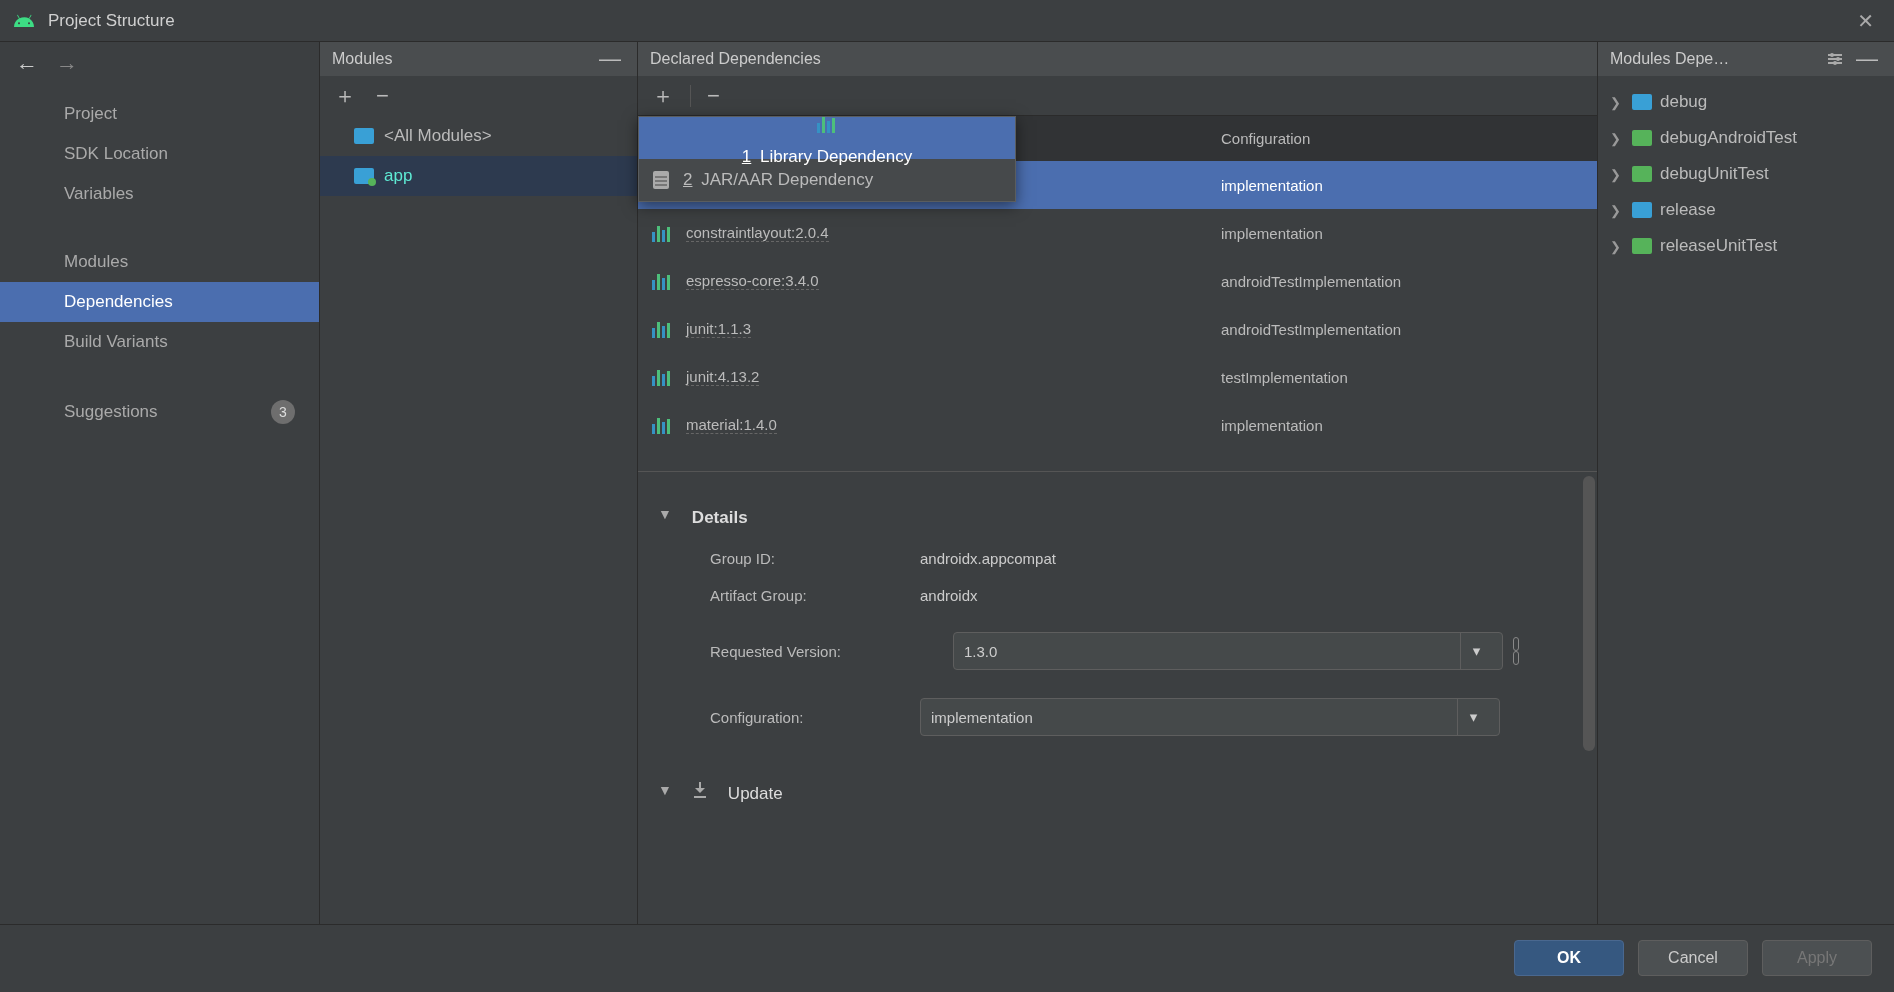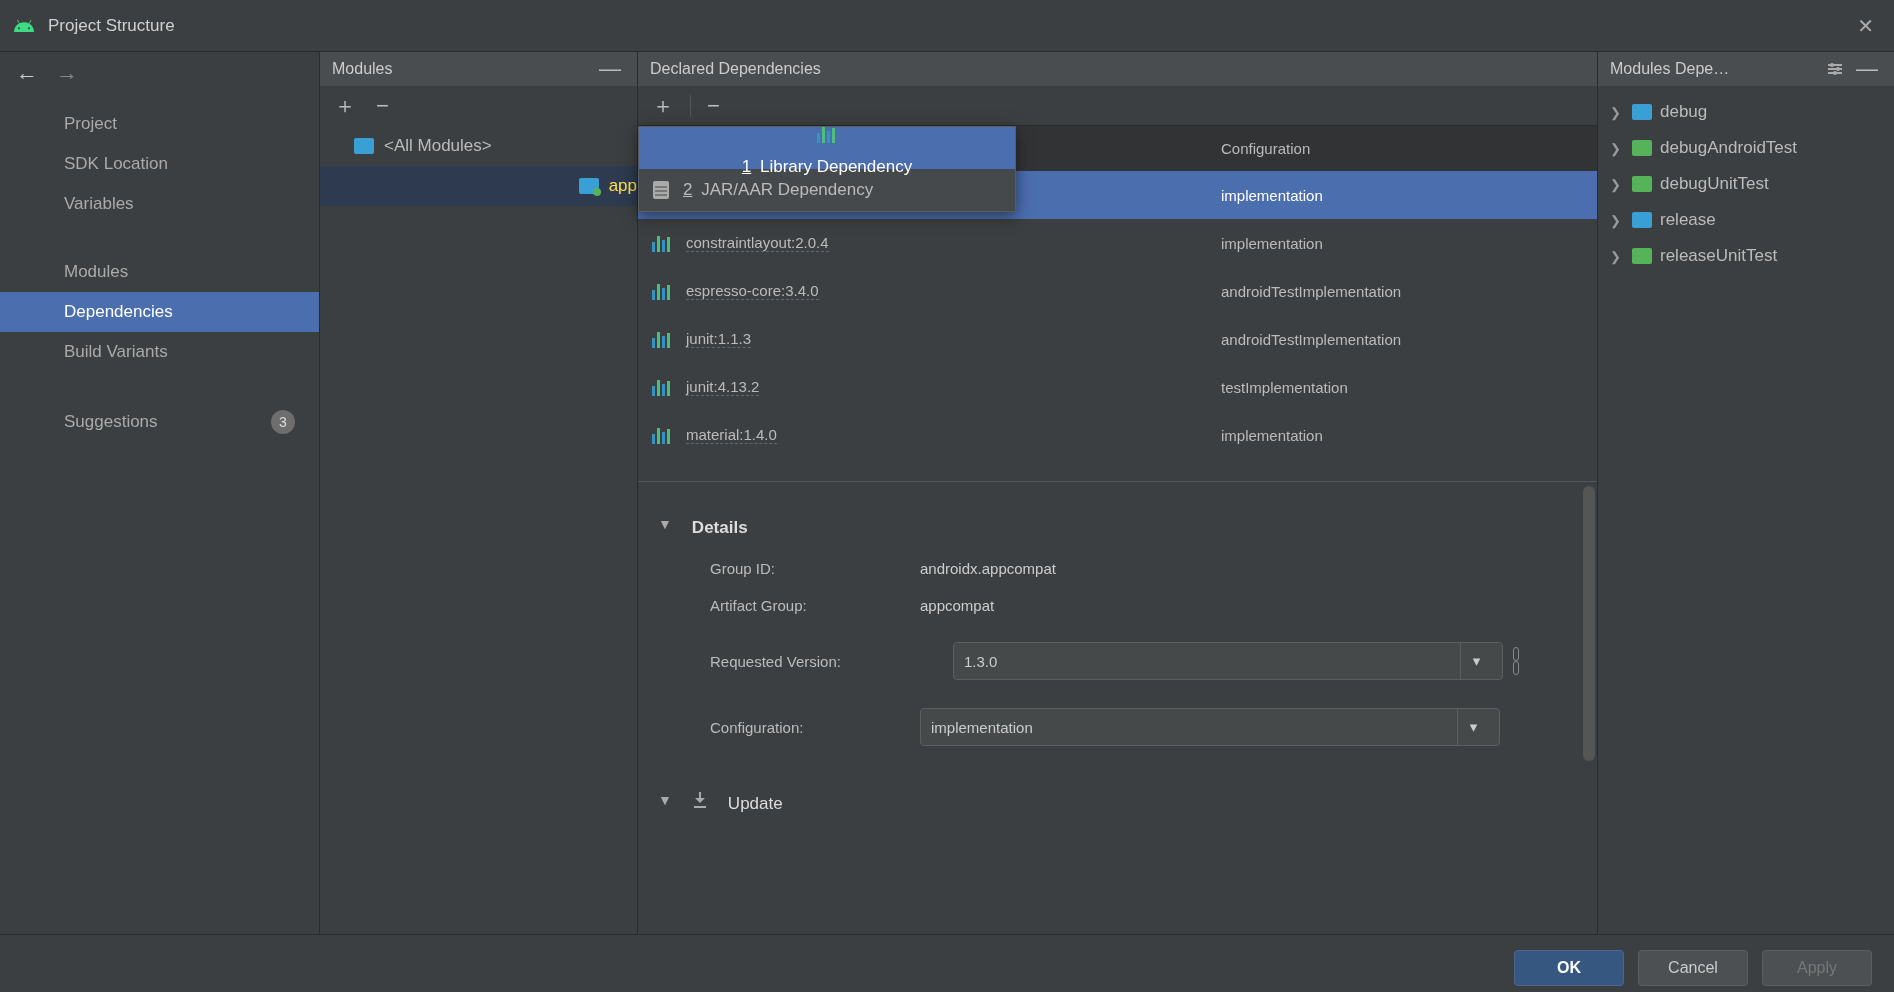--- a/index.html
+++ b/index.html
@@ -6,21 +6,21 @@
 body {
   font-family: "Segoe UI", Arial, sans-serif;
   background: #3c3f41;
   color: #bbbbbb;
   font-size: 15px;
   overflow: hidden;
   width: 1894px;
   height: 992px;
 }
 .titlebar {
-  height: 52px;
+  height: 42px;
   background: #3c3f41;
   display: flex;
   align-items: center;
   padding: 0 12px;
   border-bottom: 1px solid #2b2b2b;
 }
 .android-icon { width: 24px; height: 24px; margin-right: 12px; }
 .title-text { color: #d0d0d0; font-size: 17px; }
 .close-x { margin-left: auto; color: #aaa; font-size: 20px; padding: 4px 8px; cursor: pointer; }
 
@@ -86,21 +86,21 @@
 .module-list { flex: 1; }
 .module-item {
   height: 40px;
   display: flex;
   align-items: center;
   padding-left: 34px;
   gap: 10px;
   cursor: pointer;
   font-size: 17px;
 }
-.module-item.sel { background: #2d3a4f; color: #fde047; justify-content: flex-end; }
+.module-item.sel { background: #2d3a4f; color: #5eead4; }
 
 .deps-col {
   flex: 1;
   background: #3c3f41;
   border-right: 1px solid #2b2b2b;
   display: flex;
   flex-direction: column;
   position: relative;
 }
 .deps-header-row {
@@ -485,21 +485,21 @@
       <div class="details-section-head">
         <span class="chev">▼</span>
         <span class="details-title">Details</span>
       </div>
       <div class="details-row">
         <span class="details-label">Group ID:</span>
         <span class="details-value">androidx.appcompat</span>
       </div>
       <div class="details-row">
         <span class="details-label">Artifact Group:</span>
-        <span class="details-value">appcompat</span>
+        <span class="details-value">androidx</span>
       </div>
       <div class="details-row" style="padding-top:14px">
         <span class="details-label">Requested Version:</span>
         <div class="combo-wrap">
           <div class="combo" style="width:550px">
             <span class="combo-main">1.3.0</span>
             <span class="combo-btn">▾</span>
           </div>
           <span class="slider-dots"></span>
         </div>

